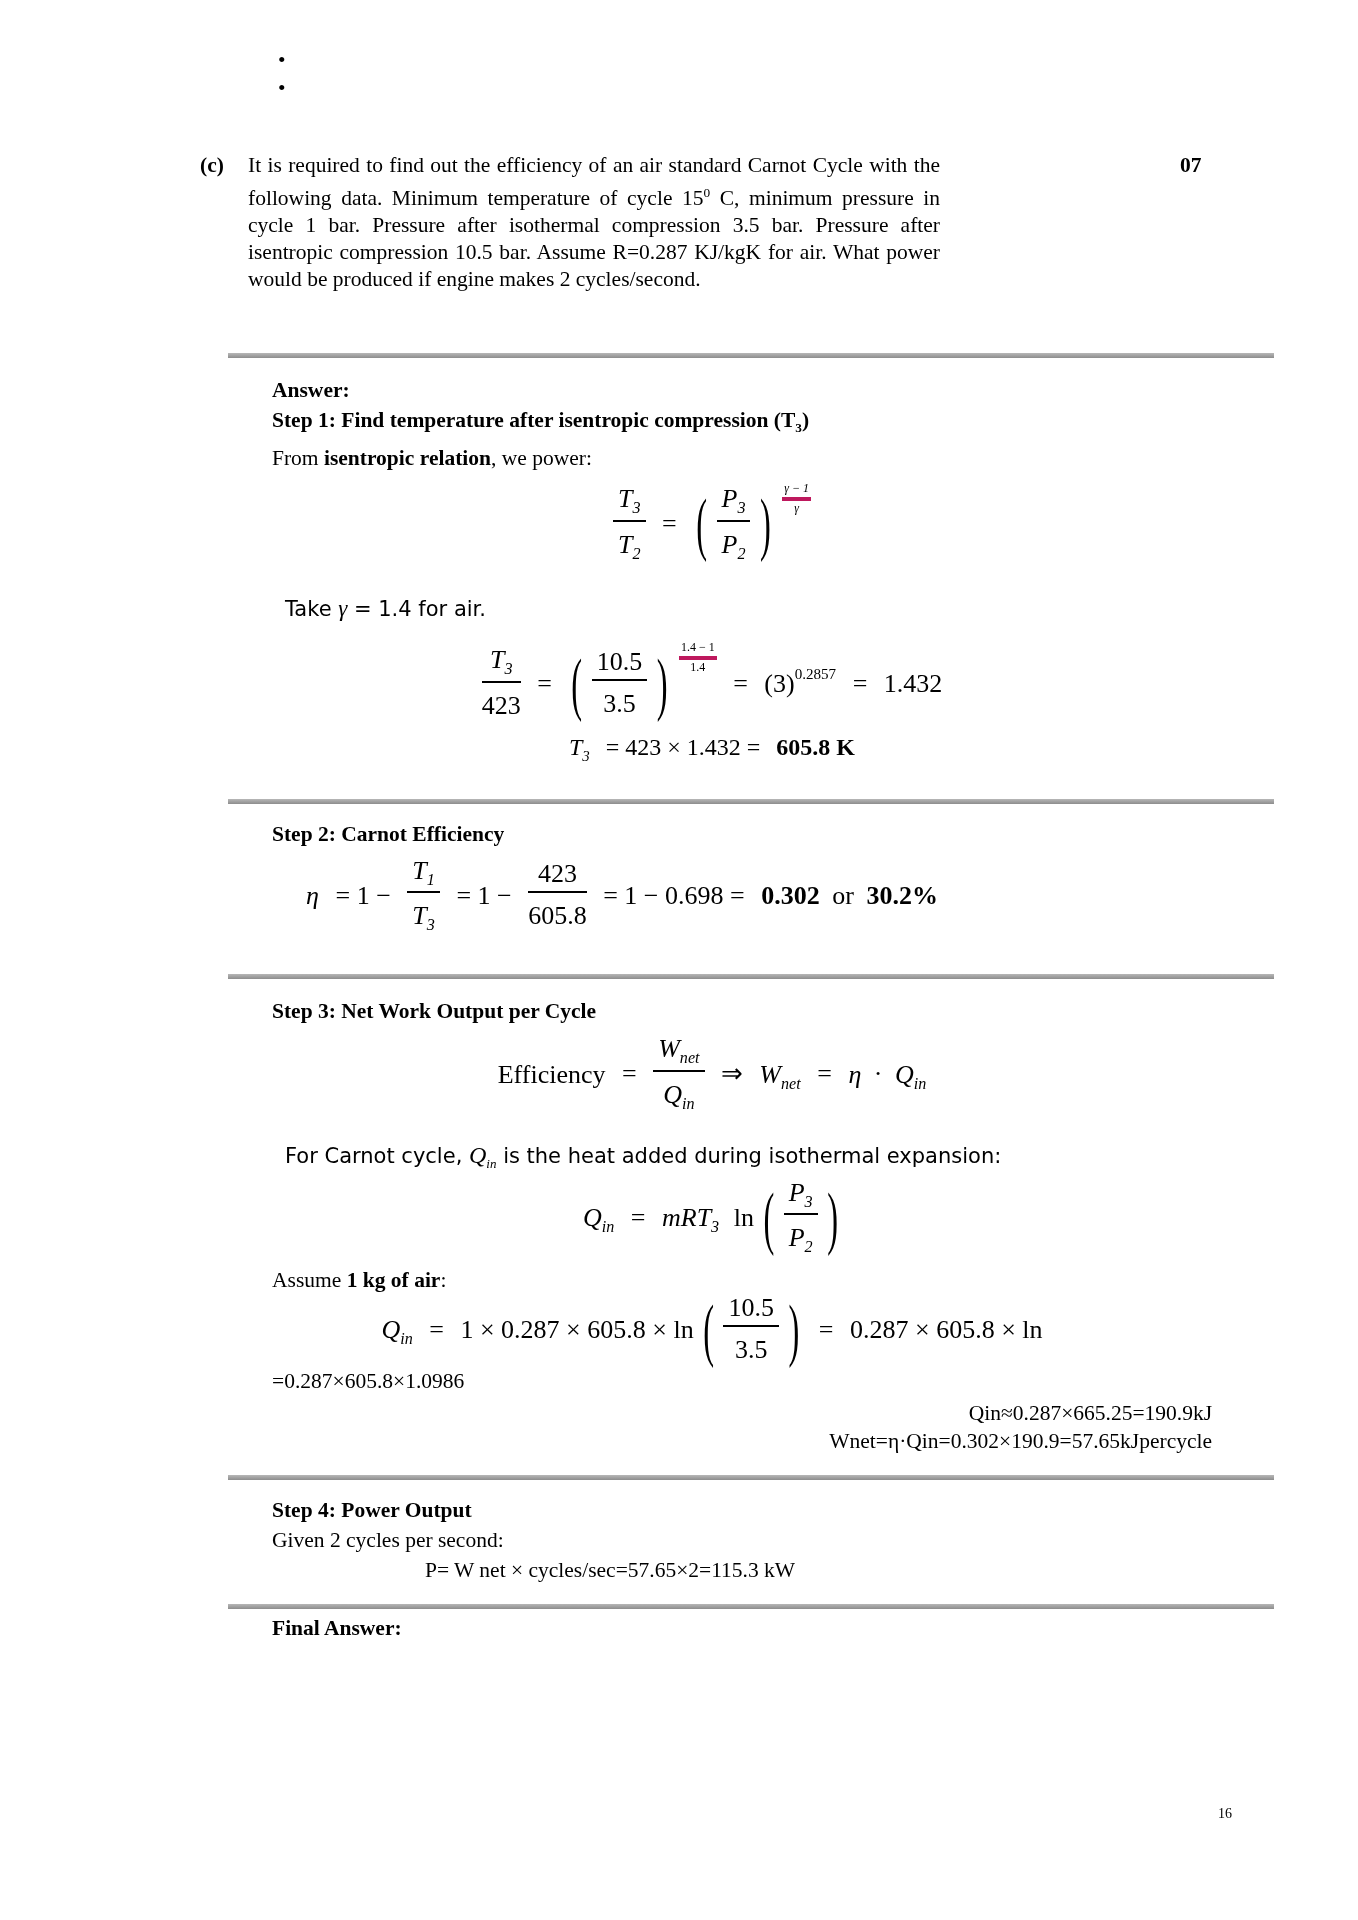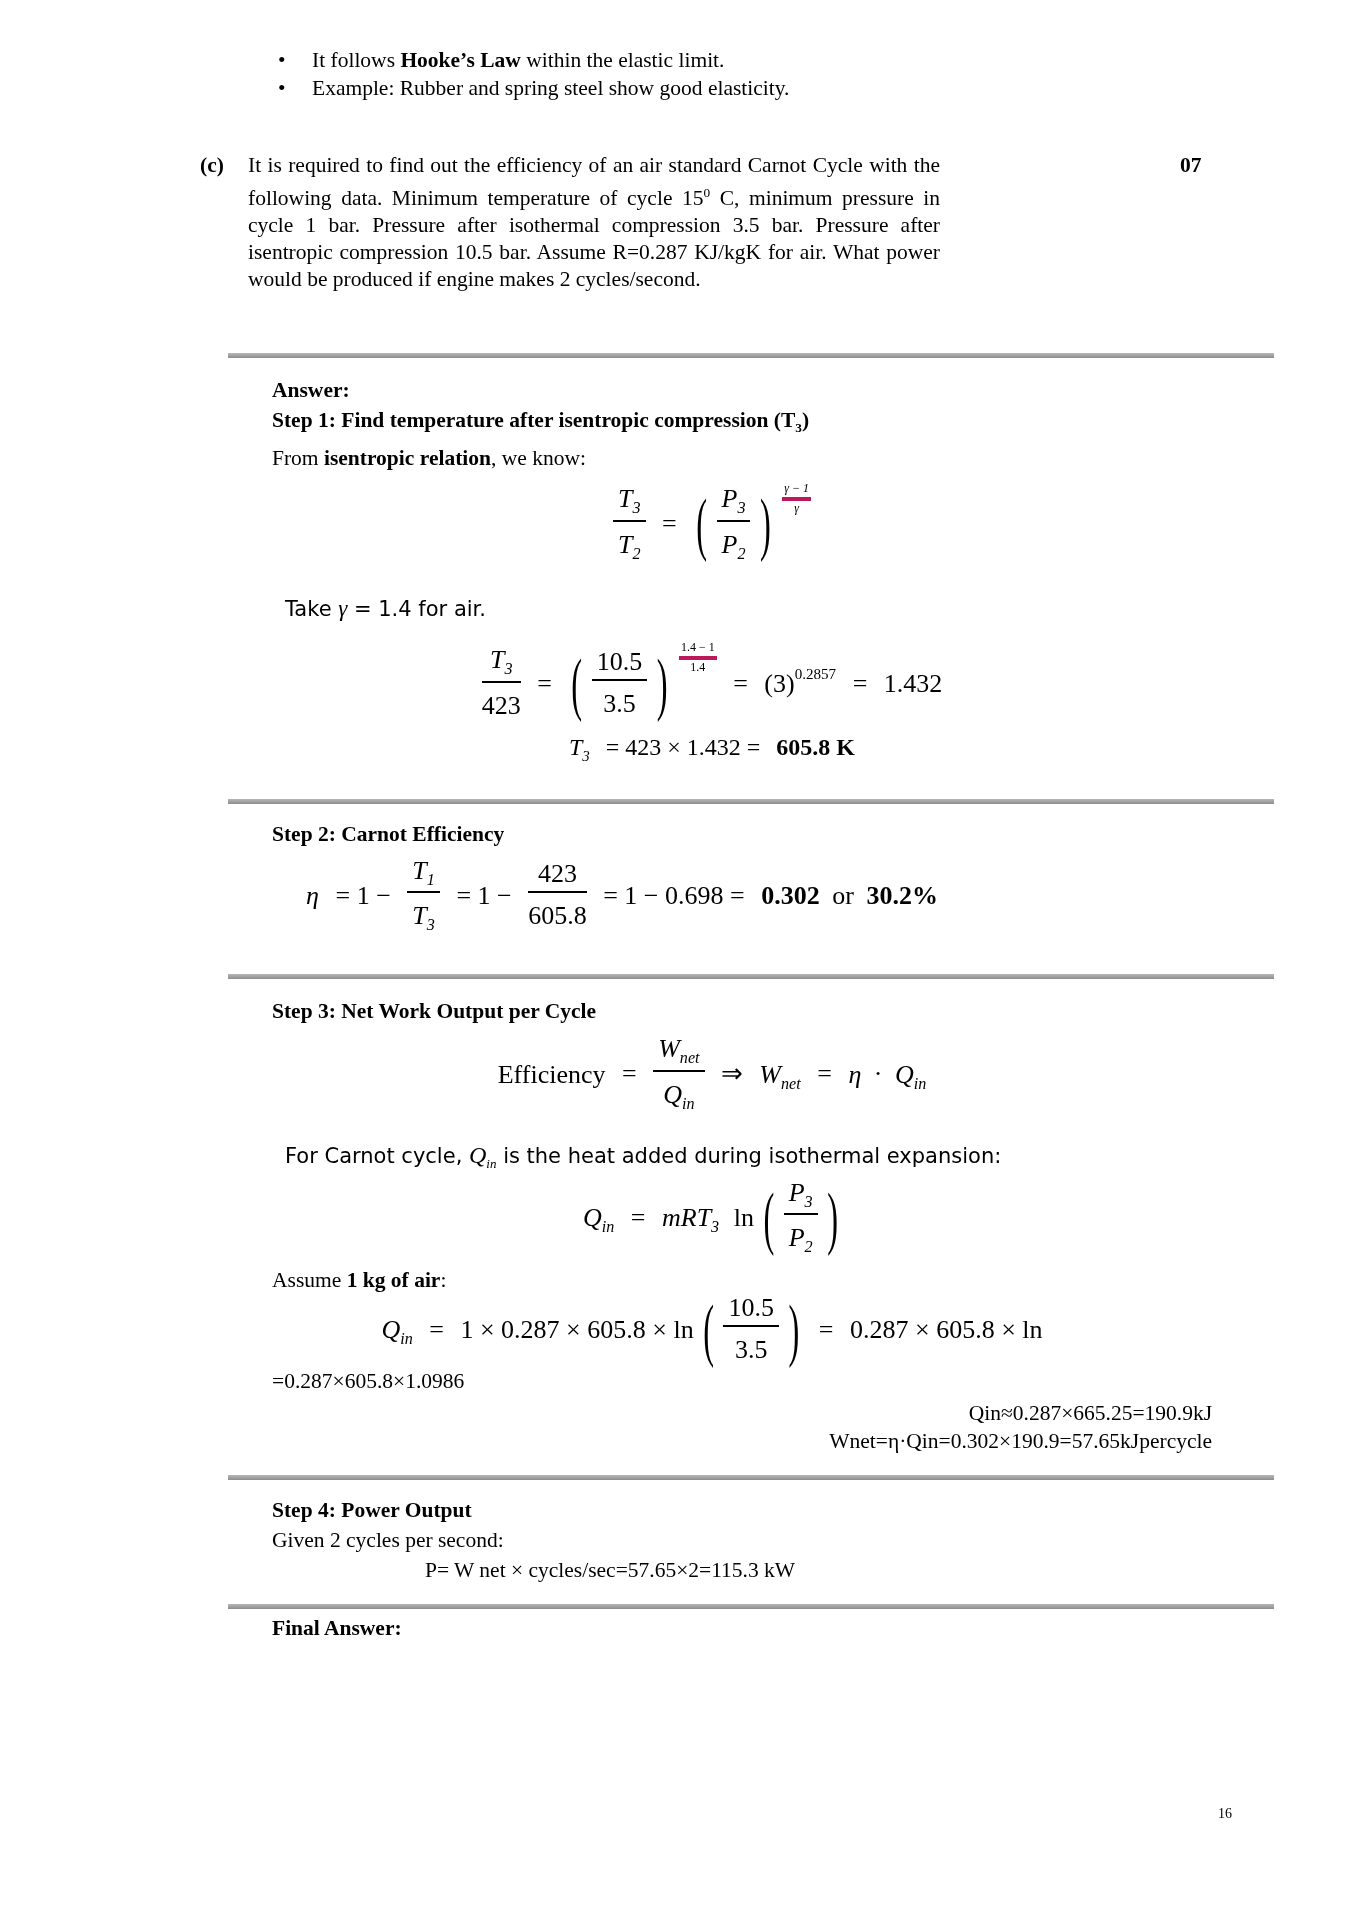--- a/index.html
+++ b/index.html
@@ -56,39 +56,37 @@
   .powerline{margin:2px 0 0 425px;font-size:21.5px;line-height:28px;}
   .page-number{position:absolute;top:1806px;left:1218px;font-size:14px;}
   b{font-weight:bold;}
 </style>
 </head>
 <body>
 
 <div class="bullets">
   <div class="bullet-row">
     <span class="bullet-dot">•</span>
-    <span><span>It follows </span><b>Hooke’s Law</b><span> within the elastic limit.</span></span>
   </div>
   <div class="bullet-row">
     <span class="bullet-dot">•</span>
-    <span>Example: Rubber and spring steel show good elasticity.</span>
   </div>
 </div>
 
 <div class="question-row">
   <span class="q-label">(c)</span>
   <span class="q-text"><span>It is required to find out the efficiency of an air standard Carnot Cycle with the following data. Minimum temperature of cycle 15</span><sup>0</sup><span> C, minimum pressure in cycle 1 bar. Pressure after isothermal compression 3.5 bar. Pressure after isentropic compression 10.5 bar. Assume R=0.287 KJ/kgK for air. What power would be produced if engine makes 2 cycles/second.</span></span>
   <span class="q-marks">07</span>
 </div>
 
 <div class="divider d1"></div>
 
 <div class="ans bold mt18">Answer:</div>
 <div class="ans bold mt2"><span>Step 1: Find temperature after isentropic compression (T</span><sub>3</sub><span>)</span></div>
-<div class="ans mt2"><span>From </span><b>isentropic relation</b><span>, we know:</span></div>
+<div class="ans mt2"><span>From </span><b>isentropic relation</b><span>, we power:</span></div>
 
 <div class="math m-eq1">
   <span class="frac">
     <span class="fn"><span class="it">T</span><sub class="it">3</sub></span>
     <span class="fd"><span class="it">T</span><sub class="it">2</sub></span>
   </span>
   <span class="op">=</span>
   <span class="bp">(</span>
   <span class="frac">
     <span class="fn"><span class="it">P</span><sub class="it">3</sub></span>

